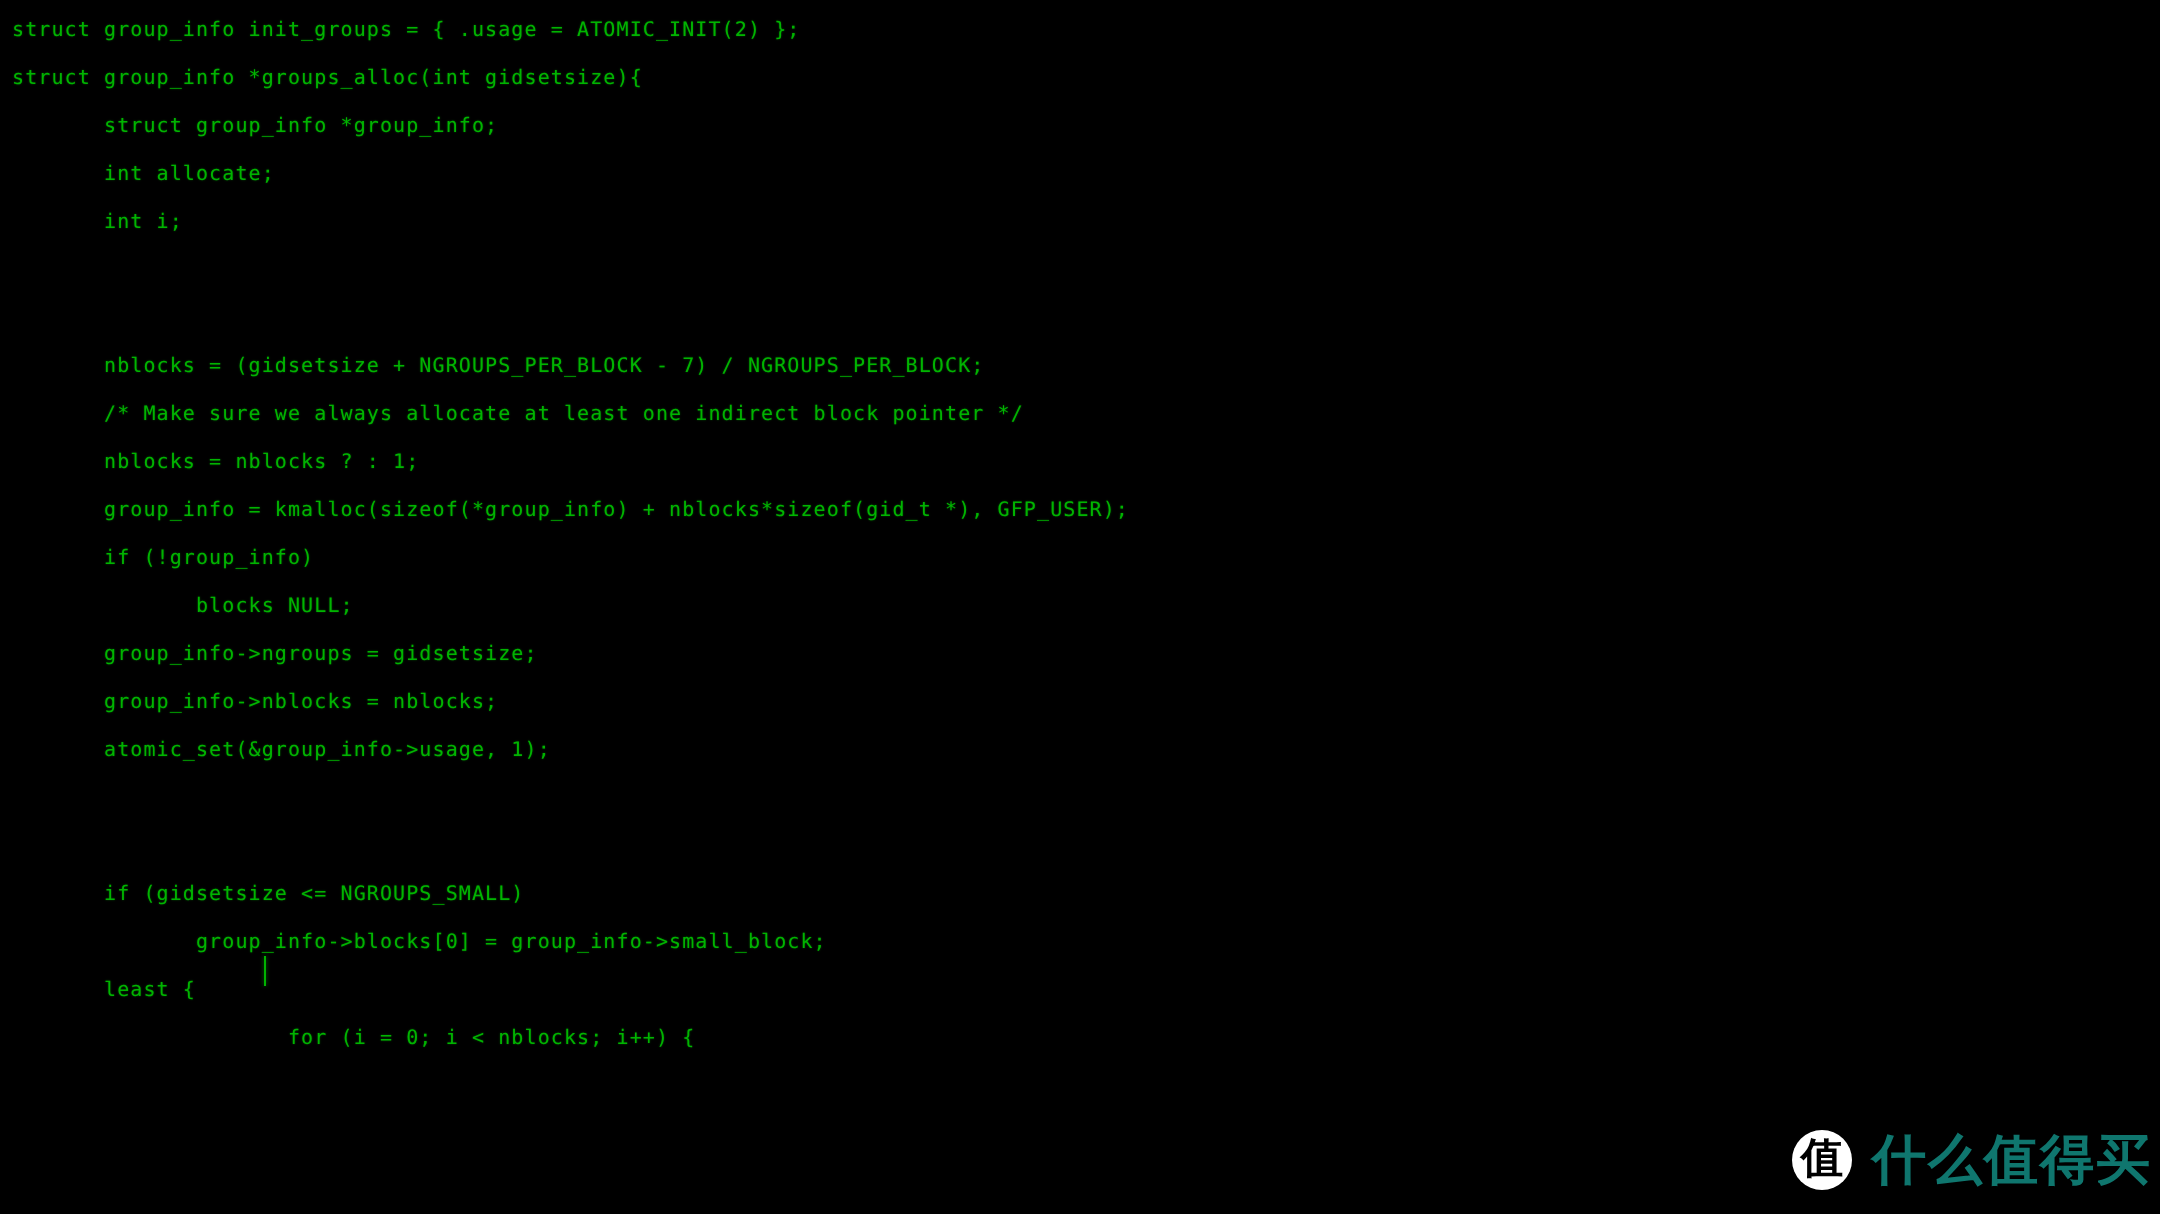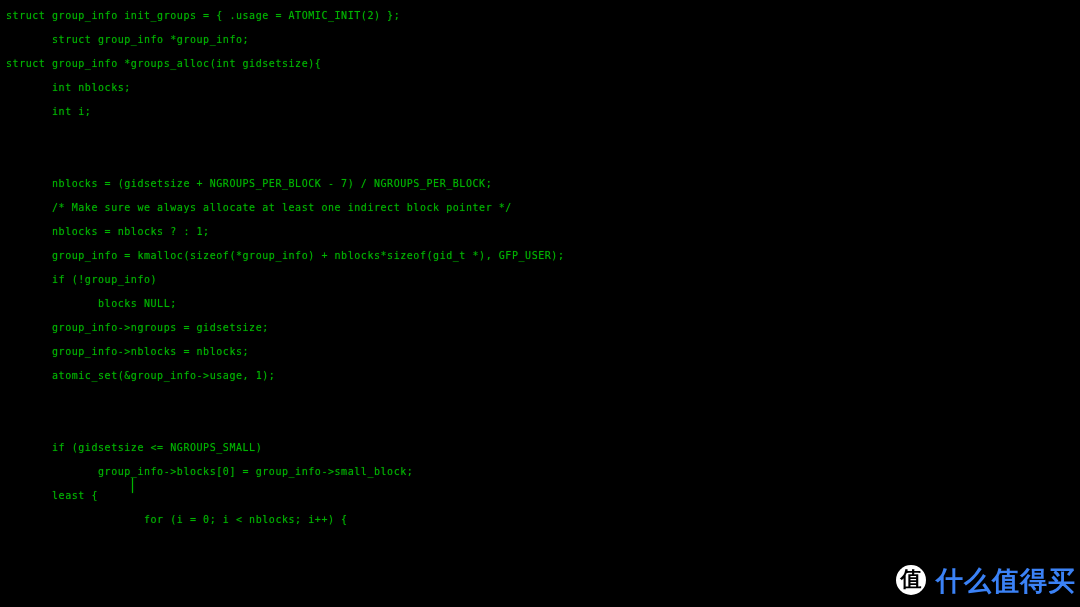--- a/index.html
+++ b/index.html
@@ -81,39 +81,39 @@
     justify-content: center;
     font-family: "DejaVu Sans", "Liberation Sans", sans-serif;
     font-size: 21px;
     font-weight: bold;
     line-height: 1;
     padding-bottom: 1px;
     box-sizing: border-box;
   }
 
   #watermark-text {
-    color: #3b82f6;
+    color: #0f766e;
     font-family: "DejaVu Sans", "Liberation Sans", sans-serif;
     font-size: 27px;
     font-weight: bold;
     letter-spacing: 1px;
     line-height: 1;
     white-space: nowrap;
   }
 </style>
 </head>
 <body>
 
 <div id="screen">
 
   <div id="code-area">
       <div class="code-line">struct group_info init_groups = { .usage = ATOMIC_INIT(2) };</div>
+      <div class="code-line">struct group_info *groups_alloc(int gidsetsize){</div>
       <div class="code-line">       struct group_info *group_info;</div>
-      <div class="code-line">struct group_info *groups_alloc(int gidsetsize){</div>
-      <div class="code-line">       int nblocks;</div>
+      <div class="code-line">       int allocate;</div>
       <div class="code-line">       int i;</div>
       <div class="code-line blank">&nbsp;</div>
       <div class="code-line blank">&nbsp;</div>
       <div class="code-line">       nblocks = (gidsetsize + NGROUPS_PER_BLOCK - 7) / NGROUPS_PER_BLOCK;</div>
       <div class="code-line">       /* Make sure we always allocate at least one indirect block pointer */</div>
       <div class="code-line">       nblocks = nblocks ? : 1;</div>
       <div class="code-line">       group_info = kmalloc(sizeof(*group_info) + nblocks*sizeof(gid_t *), GFP_USER);</div>
       <div class="code-line">       if (!group_info)</div>
       <div class="code-line">              blocks NULL;</div>
       <div class="code-line">       group_info-&gt;ngroups = gidsetsize;</div>

